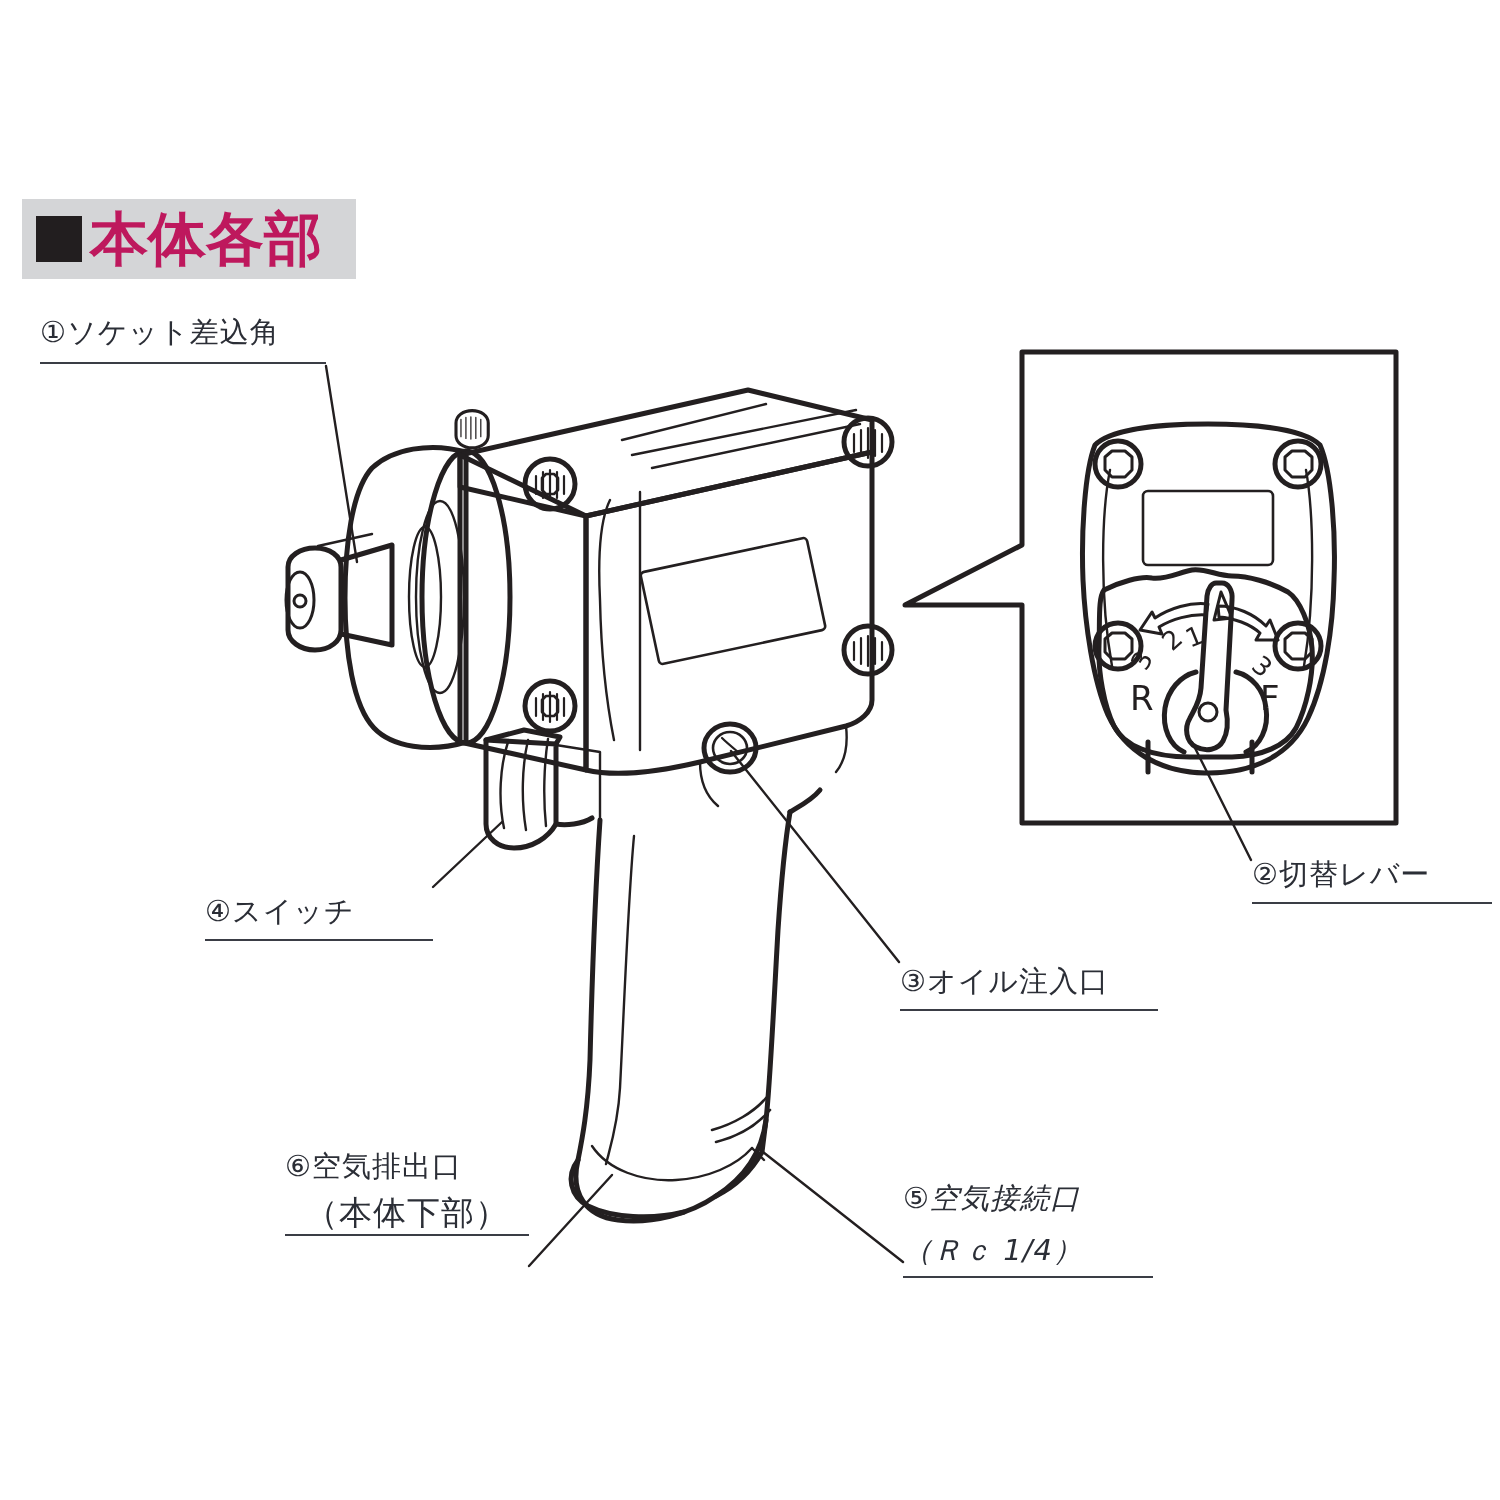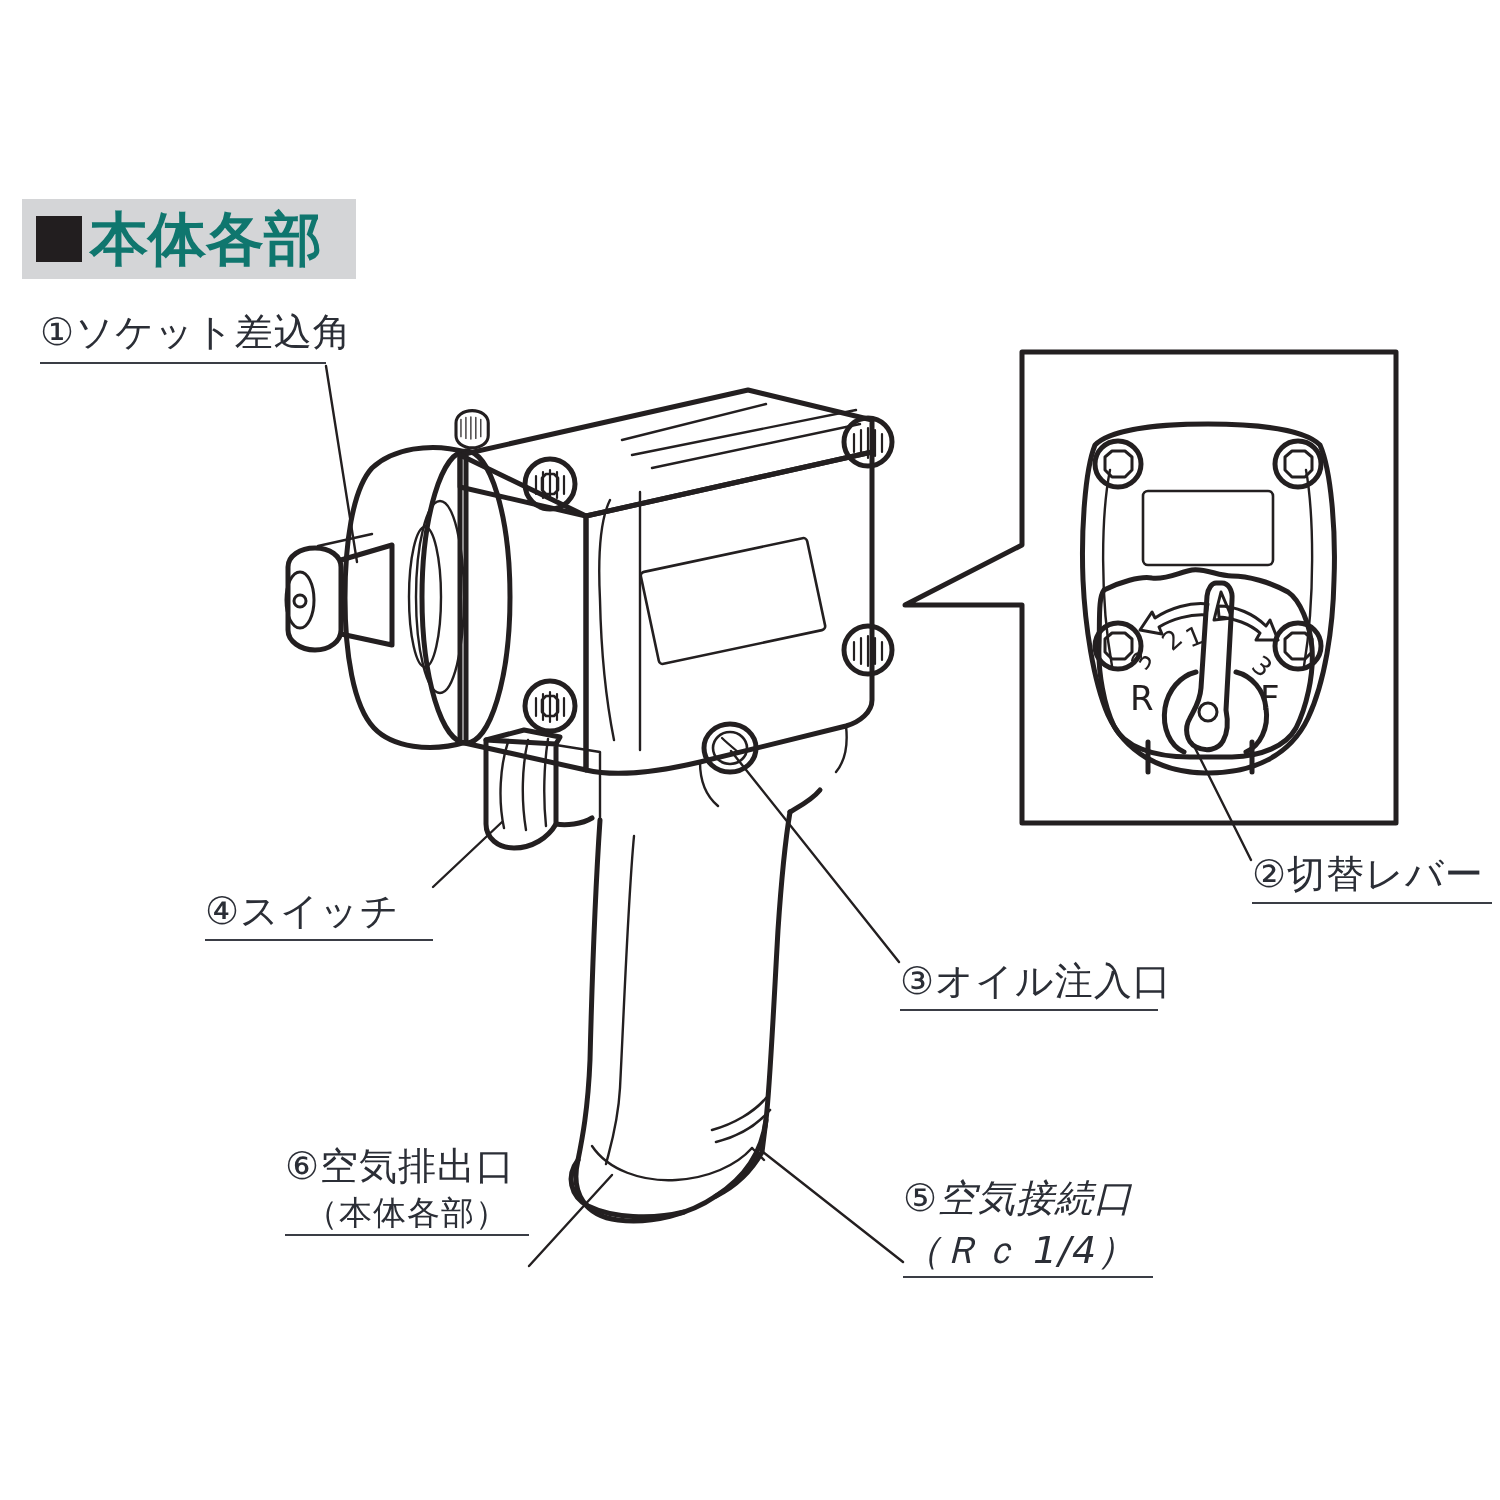--- a/index.html
+++ b/index.html
@@ -34,36 +34,36 @@
     width: 46px;
     height: 46px;
     background: #221e1f;
     margin-left: 14px;
     flex: 0 0 auto;
   }
   #heading-text {
     font-size: 58px;
     line-height: 58px;
     font-weight: bold;
-    color: #0f766e;
+    color: #be185d;
     letter-spacing: 0px;
     margin-left: 8px;
     white-space: nowrap;
     font-family: "DejaVu Sans", "Liberation Sans", sans-serif;
   }
 
   
   .callout {
     position: absolute;
     color: #2b2e36;
     white-space: nowrap;
   }
   .callout .line1,
   .callout .line2 {
-    font-size: 38px;
+    font-size: 29px;
     line-height: 52px;
     font-family: "DejaVu Sans", "Liberation Sans", sans-serif;
     font-weight: 400;
     letter-spacing: 1px;
   }
   .callout .line2.small {
     font-size: 33px;
     line-height: 42px;
   }
   .callout .rule {
@@ -331,17 +331,17 @@
   </div>
 
   <div class="callout" id="label-5">
     <div class="line1">⑤空気接続口</div>
     <div class="line2">（Ｒｃ 1/4）</div>
     <div class="rule"></div>
   </div>
 
   <div class="callout" id="label-6">
     <div class="line1">⑥空気排出口</div>
-    <div class="line2 small">（本体各部）</div>
+    <div class="line2 small">（本体下部）</div>
     <div class="rule"></div>
   </div>
 
 </div>
 
 </body></html>

